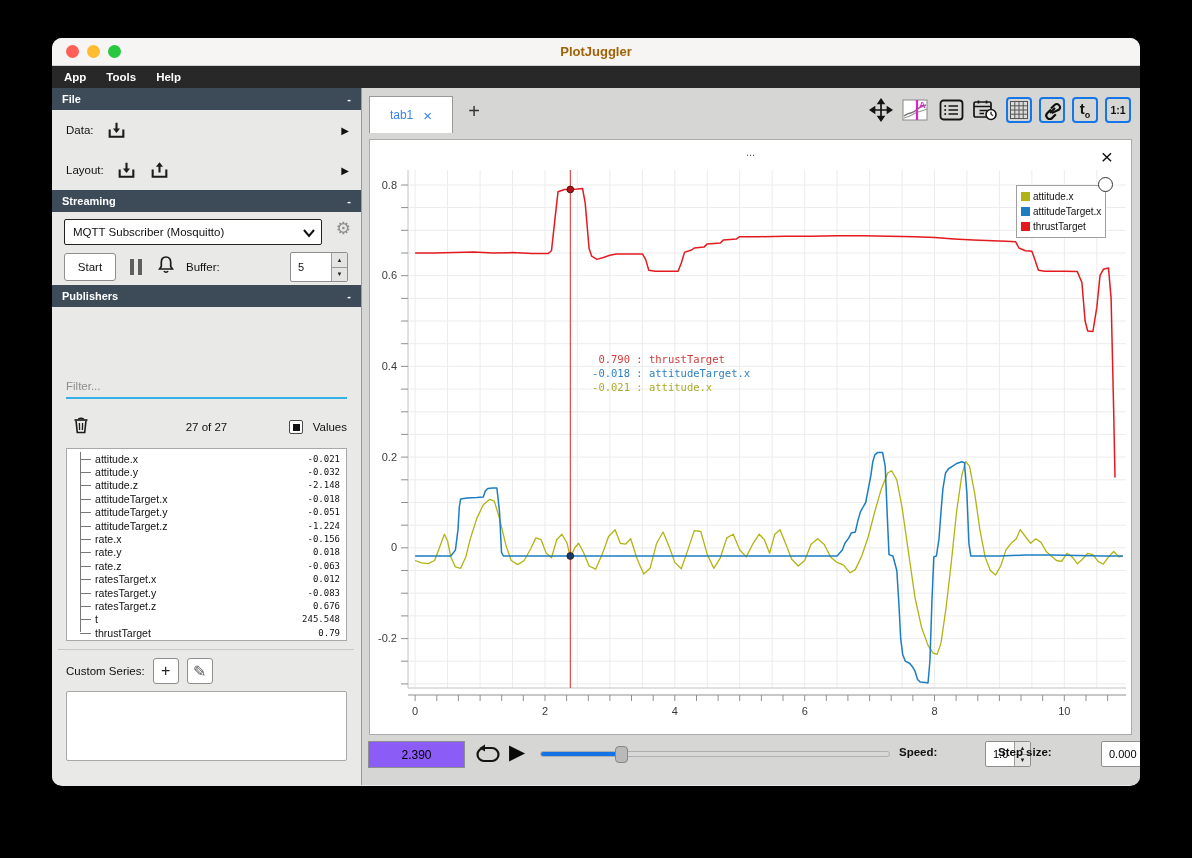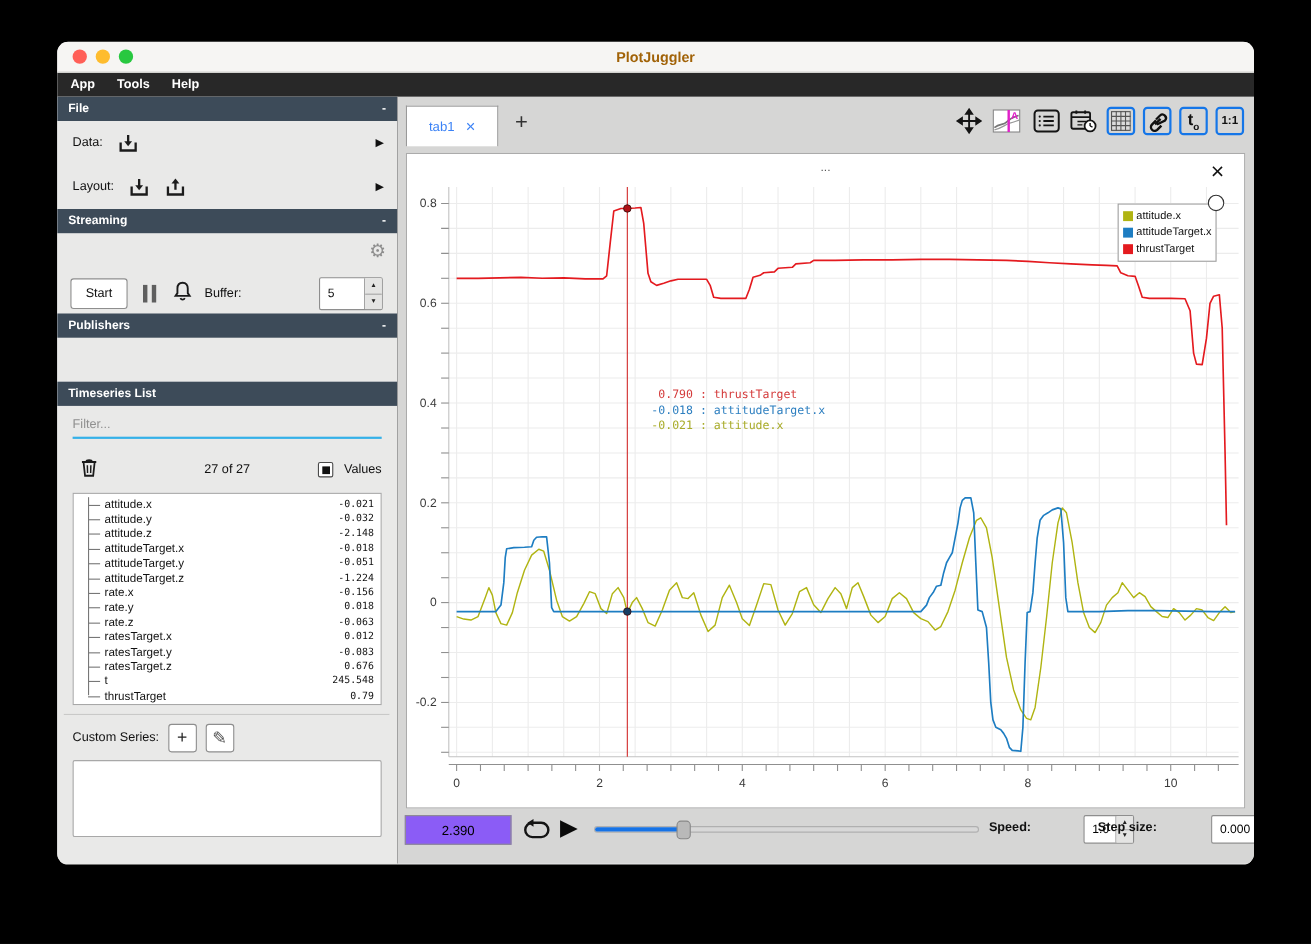--- a/index.html
+++ b/index.html
@@ -161,20 +161,26 @@
             </svg>
         </span>
         <span class="menu-arrow">▶</span>
       </div>
 
       <div class="sec-header" style="top:102px">
         <span>Streaming</span>
         <span>-</span>
       </div>
       <div class="srow" style="top:128px;height:32px">
+        <div class="combo">
+          <span>MQTT Subscriber (Mosquitto)</span>
+          <svg width="12" height="12" viewBox="0 0 12 12">
+              <polyline points="1,2 6,8 11,2" fill="none" stroke="#111" stroke-width="2"></polyline>
+            </svg>
+        </div>
         <span class="gear">⚙</span>
       </div>
       <div class="srow" style="top:163px;height:32px">
         <div class="btn" style="position:absolute;left:12px;width:52px;height:28px">Start</div>
         <div class="pausebars" style="position:absolute;left:78px">
             <span></span>
             <span></span>
           </div>
         <span style="position:absolute;left:104px;top:3px">
           <svg width="20" height="22" viewBox="0 0 20 22">
@@ -190,23 +196,20 @@
             <div>▼</div>
           </span>
         </div>
       </div>
 
       <div class="sec-header" style="top:197px">
         <span>Publishers</span>
         <span>-</span>
       </div>
 
-      <div class="sec-header" style="top:259px">
-        <span>Timeseries List</span>
-      </div>
       <input class="filter" style="top: 287px;" placeholder="Filter...">
       <div class="srow" style="top:325px;height:28px">
         <span style="position:absolute;left:20px;top:2px">
           <svg width="18" height="20" viewBox="0 0 18 20">
               <line x1="2.5" y1="5" x2="15.5" y2="5" stroke="#1b1b1b" stroke-width="1.6"></line>
               <path d="M6.5 4.6 C6.5 2.8 11.5 2.8 11.5 4.6" fill="none" stroke="#1b1b1b" stroke-width="1.5"></path>
               <path d="M4 5.5 L5.3 17.5 L12.7 17.5 L14 5.5" fill="none" stroke="#1b1b1b" stroke-width="1.6"></path>
               <line x1="7.4" y1="8" x2="7.6" y2="15" stroke="#1b1b1b" stroke-width="1.3"></line>
               <line x1="10.6" y1="8" x2="10.4" y2="15" stroke="#1b1b1b" stroke-width="1.3"></line>
             </svg>

